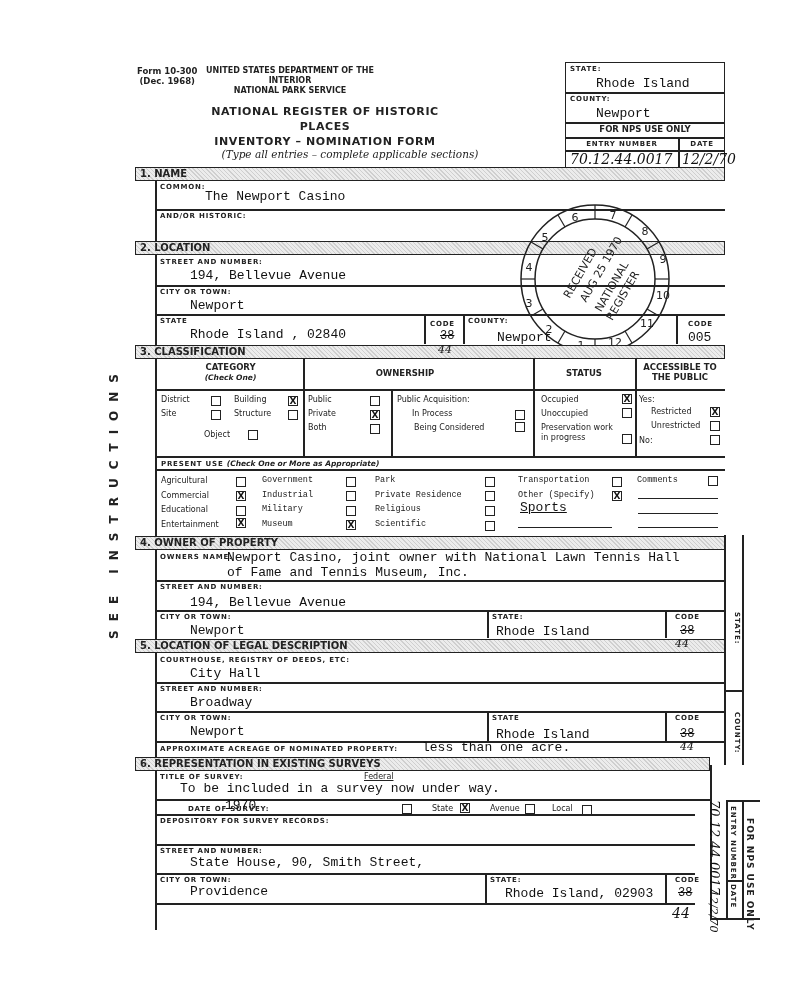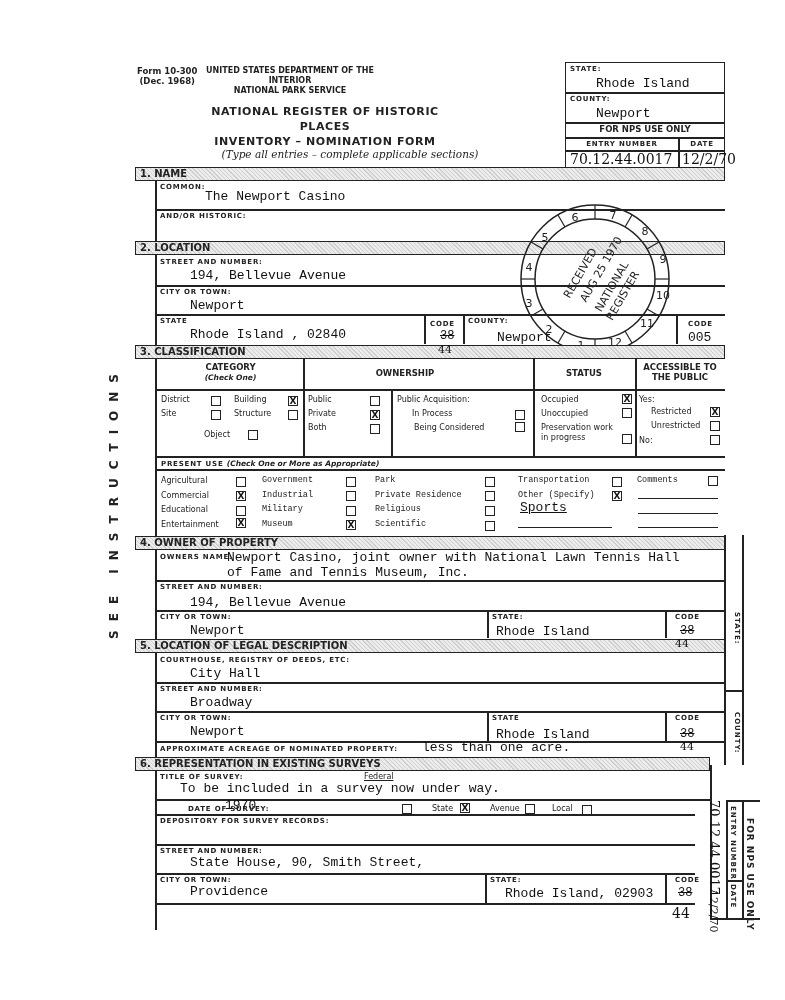--- a/index.html
+++ b/index.html
@@ -1,21 +1,21 @@
 <!DOCTYPE html>
 <html><head>
 <meta charset="utf-8">
 <style>
   body{margin:0;background:#fff;}
   #page{position:relative;width:785px;height:1000px;background:#fff;overflow:hidden;color:#111;font-family:"DejaVu Sans",sans-serif;}
   .abs{position:absolute;}
   .hdr{font-family:"DejaVu Sans",sans-serif;font-weight:bold;color:#222;}
   .lbl{position:absolute;font-family:"DejaVu Sans",sans-serif;font-size:7px;letter-spacing:0.8px;font-weight:bold;color:#222;}
   .tw{position:absolute;font-family:"Liberation Mono","DejaVu Sans Mono",monospace;font-size:13px;color:#111;white-space:nowrap;}
-  .hand{position:absolute;font-family:"DejaVu Serif",serif;font-size:13px;color:#111;white-space:nowrap;}
+  .hand{position:absolute;font-family:"DejaVu Serif",serif;font-style:italic;font-size:13px;color:#111;white-space:nowrap;}
   .hl{position:absolute;height:1.5px;background:#222;}
   .vl{position:absolute;width:1.5px;background:#222;}
   .bar{position:absolute;height:12px;border:1.5px solid #222;background:repeating-linear-gradient(45deg,#cfcfcf 0 1px,#ececec 1px 3px);}
   .bar span{position:absolute;left:4px;top:0;font-size:10px;font-weight:bold;font-family:"DejaVu Sans",sans-serif;line-height:12px;color:#222;}
   .opt{position:absolute;font-size:8px;font-family:"DejaVu Sans",sans-serif;color:#222;white-space:nowrap;}
   .optt{position:absolute;font-size:8.5px;font-family:"Liberation Mono","DejaVu Sans Mono",monospace;color:#222;white-space:nowrap;}
   .cb{position:absolute;width:8px;height:8px;border:1px solid #222;background:#fff;font-size:9px;line-height:8px;text-align:center;font-weight:bold;font-family:"DejaVu Sans",sans-serif;}
   .vtext{position:absolute;writing-mode:vertical-rl;font-size:7px;font-weight:bold;letter-spacing:1px;color:#222;font-family:"DejaVu Sans",sans-serif;}
   .colhdr{position:absolute;font-size:8.5px;font-weight:bold;text-align:center;color:#222;font-family:"DejaVu Sans",sans-serif;}
   .colhdr i{font-size:7.5px;}

